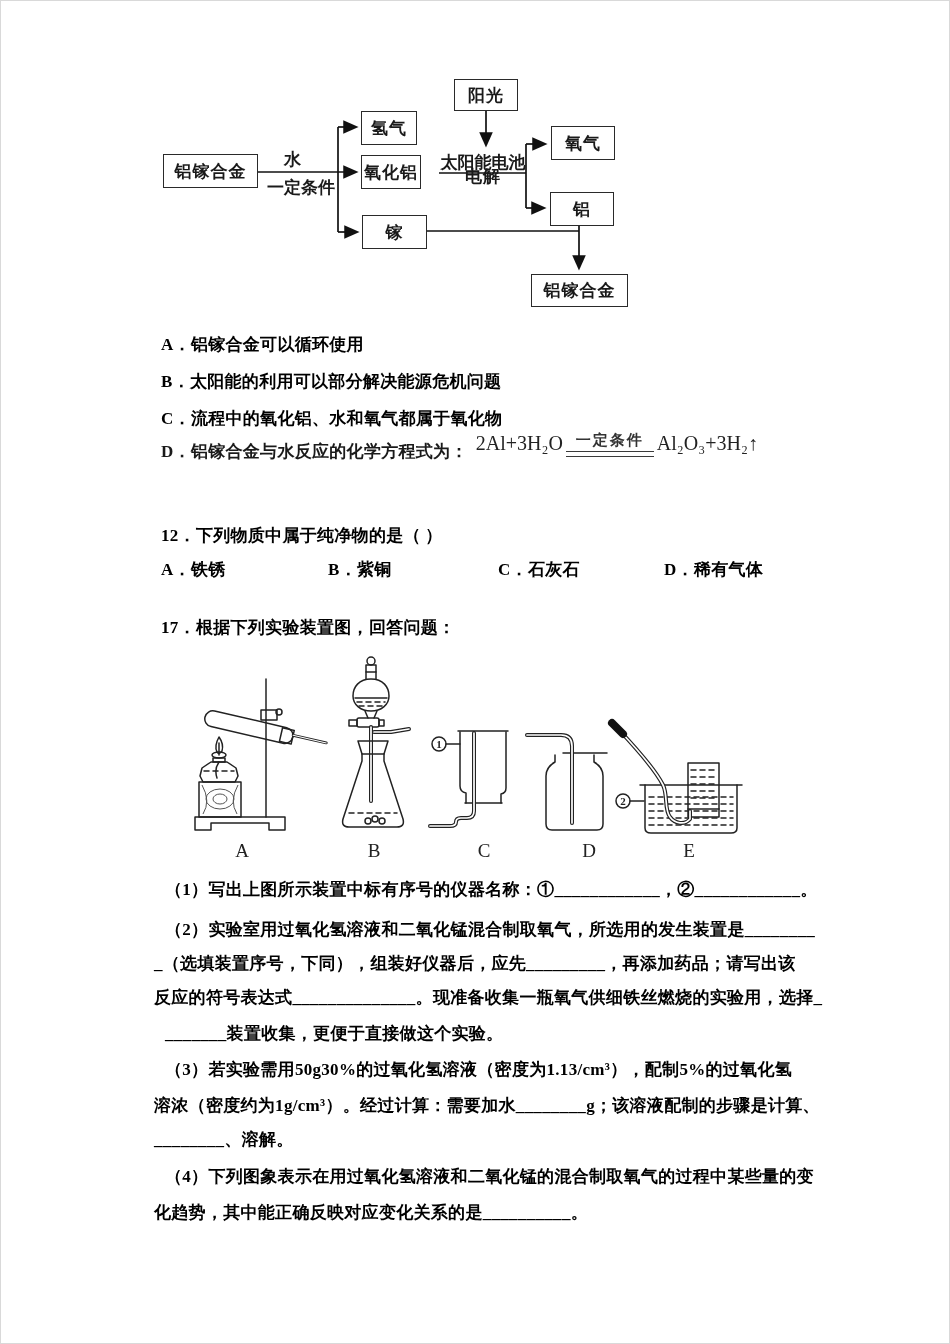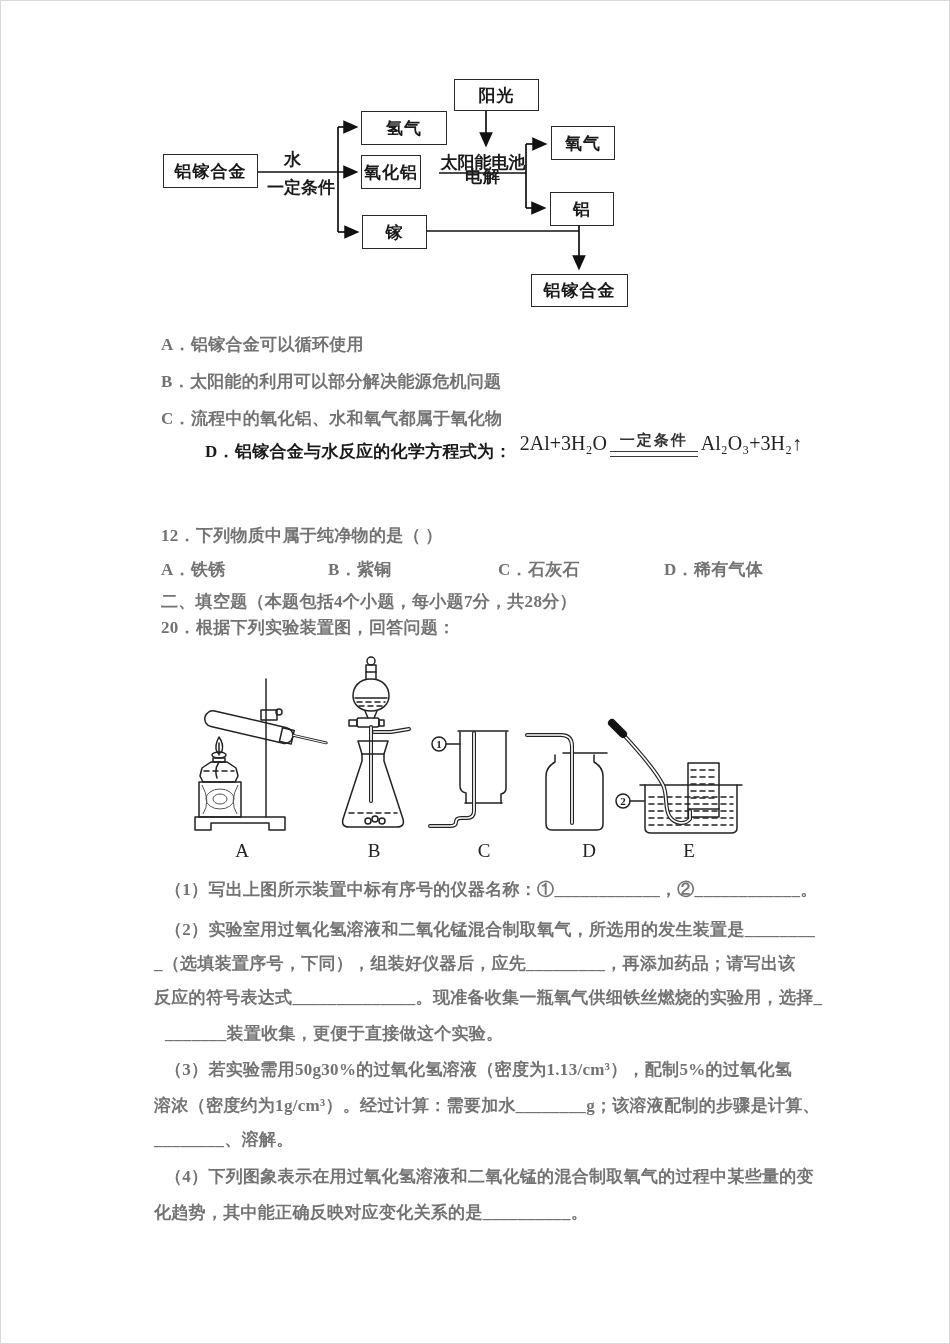--- a/index.html
+++ b/index.html
@@ -1,39 +1,39 @@
 <!DOCTYPE html>
 <html><head>
 <meta charset="utf-8">
 <style>
   html,body{margin:0;padding:0;background:#fff;}
   .page{position:relative;width:950px;height:1344px;background:#fff;border:1px solid #d9d9d9;box-sizing:border-box;
         font-family:"Liberation Serif","DejaVu Serif",serif;color:#1a1a1a;overflow:hidden;}
   
   .t{position:absolute;white-space:nowrap;font:700 17px/1.45 "Liberation Serif","DejaVu Serif",serif;
-     color:#737373;letter-spacing:.3px;}
+     color:#000000;letter-spacing:.3px;}
   
   .fcbox{position:absolute;border:1.6px solid #2a2a2a;background:#fff;display:flex;align-items:center;
          justify-content:center;font:700 17px "Liberation Serif","DejaVu Serif",serif;letter-spacing:1px;
          box-sizing:border-box;}
   .fclab{position:absolute;font:700 17px "Liberation Serif","DejaVu Serif",serif;text-align:center;letter-spacing:1px;}
   svg{position:absolute;}
   .cn{stroke:#111;stroke-width:1.7;fill:none;}
   
   .ln{stroke:#222;stroke-width:1.5;fill:none;stroke-linecap:round;stroke-linejoin:round;}
   .ln2{stroke:#555;stroke-width:1;fill:none;}
   .dash{stroke-dasharray:5,4;}
   .tubo{stroke:#222;stroke-width:4;fill:none;stroke-linecap:round;stroke-linejoin:round;}
   .tubi{stroke:#fff;stroke-width:1.7;fill:none;stroke-linecap:round;stroke-linejoin:round;}
   .tubo2{stroke:#222;stroke-width:2.8;fill:none;stroke-linecap:round;}
   .tubi2{stroke:#fff;stroke-width:1.1;fill:none;stroke-linecap:round;}
   .lbl{font:19px "Liberation Serif","DejaVu Serif",serif;fill:#222;text-anchor:middle;}
   .cnum{font:700 11px "Liberation Serif","DejaVu Serif",serif;fill:#222;text-anchor:middle;}
   
-  .optD{position:absolute;left:160px;top:431px;display:flex;align-items:flex-end;margin-left:44px;}
+  .optD{position:absolute;left:160px;top:431px;display:flex;align-items:flex-end;}
   .optD .pfx{font:700 17px "Liberation Serif","DejaVu Serif",serif;letter-spacing:.3px;padding-bottom:2px;}
   .eq{display:inline-flex;align-items:flex-start;font:400 20px "Liberation Serif","DejaVu Serif",serif;
       color:#222;margin-left:8px;}
   .eq-mid{display:inline-flex;flex-direction:column;align-items:center;margin:0 3px;}
   .eq-cond{font:700 15px "Liberation Serif","DejaVu Serif",serif;color:#333;letter-spacing:2px;line-height:1.15;}
   .eq-dbl{width:88px;height:4px;border-top:1.7px solid #3a3a3a;border-bottom:1.7px solid #3a3a3a;margin:2px 0 8px;}
 </style>
 </head>
 <body>
 
@@ -52,24 +52,24 @@
     <path class="cn" d="M485,110 V144" marker-end="url(#ah)"></path>
     <path class="cn" d="M438,172 H525"></path>
     <path class="cn" d="M525,143 V207"></path>
     <path class="cn" d="M525,143 H544" marker-end="url(#ah)"></path>
     <path class="cn" d="M525,207 H543" marker-end="url(#ah)"></path>
     <path class="cn" d="M578,225 V267" marker-end="url(#ah)"></path>
     <path class="cn" d="M425,230 H578"></path>
   </svg>
 
   <div class="fcbox" style="left:162px;top:153px;width:95px;height:34px">铝镓合金</div>
-  <div class="fcbox" style="left:360px;top:110px;width:86px;height:34px">氢气</div>
+  <div class="fcbox" style="left:360px;top:110px;width:56px;height:34px">氢气</div>
   <div class="fcbox" style="left:360px;top:154px;width:60px;height:34px">氧化铝</div>
   <div class="fcbox" style="left:361px;top:214px;width:65px;height:34px">镓</div>
-  <div class="fcbox" style="left:453px;top:78px;width:85px;height:32px">阳光</div>
+  <div class="fcbox" style="left:453px;top:78px;width:64px;height:32px">阳光</div>
   <div class="fcbox" style="left:550px;top:125px;width:64px;height:34px">氧气</div>
   <div class="fcbox" style="left:549px;top:191px;width:64px;height:34px">铝</div>
   <div class="fcbox" style="left:530px;top:273px;width:97px;height:33px">铝镓合金</div>
 
   <div class="fclab" style="left:262px;top:147px;width:60px">水</div>
   <div class="fclab" style="left:258px;top:175px;width:84px;letter-spacing:0">一定条件</div>
   <div class="fclab" style="left:436px;top:150px;width:92px;letter-spacing:0">太阳能电池</div>
   <div class="fclab" style="left:436px;top:164px;width:92px">电解</div>
 
   <div class="t" style="left:160px;top:332px">A．铝镓合金可以循环使用</div>
@@ -87,22 +87,21 @@
       <span>Al₂O₃+3H₂↑</span>
     </span>
   </div>
 
   <div class="t" style="left:160px;top:523px">12．下列物质中属于纯净物的是（  ）</div>
   <div class="t" style="left:160px;top:557px">A．铁锈</div>
   <div class="t" style="left:327px;top:557px">B．紫铜</div>
   <div class="t" style="left:497px;top:557px">C．石灰石</div>
   <div class="t" style="left:663px;top:557px">D．稀有气体</div>
 
-  <div class="t" style="left:160px;top:589px">二、填空题（本题包括4个小题，每小题7分，共28分）</div>
-  <div class="t" style="left:160px;top:615px">20．根据下列实验装置图，回答问题：</div>
+  <div class="t" style="left:160px;top:615px">17．根据下列实验装置图，回答问题：</div>
 
   <svg style="left:170px;top:650px" width="620" height="215" viewBox="0 0 620 215">
 
     <g>
       <line class="ln" x1="95" y1="28" x2="95" y2="166"></line>
       <path class="ln" fill="#fff" d="M24,166 H114 V179 H98 V172 H40 V179 H24 Z"></path>
       <rect class="ln" fill="#fff" x="90" y="59" width="16" height="10"></rect>
       <circle class="ln" fill="#fff" cx="108" cy="61" r="3"></circle>
       <g transform="rotate(13 34 66)">
         <rect class="ln" fill="#fff" x="34" y="58" width="90" height="16" rx="8"></rect>

